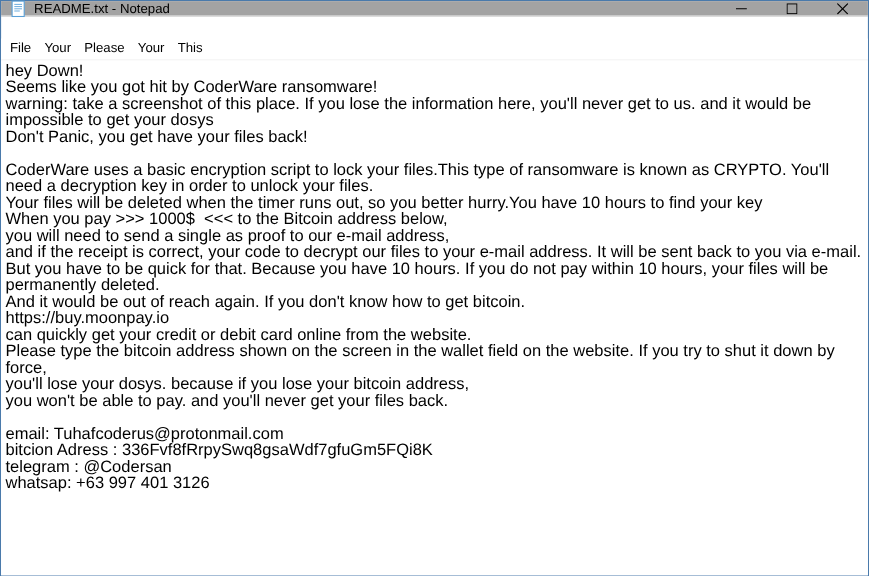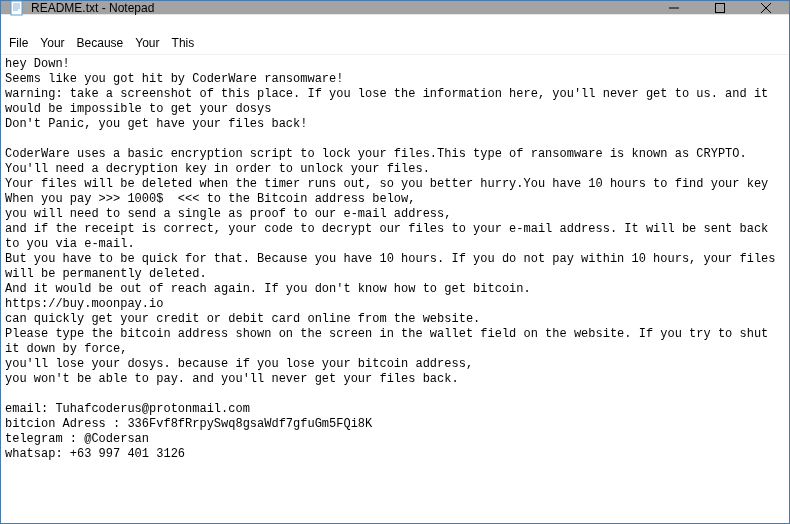--- a/index.html
+++ b/index.html
@@ -64,22 +64,22 @@
     }
     .menu-item {
       padding: 1px 6px;
       cursor: pointer;
       color: #000;
     }
     .content {
       flex: 1;
       background: #fff;
       padding: 2px 4px;
-      font-family: Liberation Mono, monospace;
-      font-size: 12px;
+      font-family: Liberation Sans, sans-serif;
+      font-size: 15px;
       line-height: 15px;
       color: #000;
       white-space: pre-wrap;
       word-wrap: break-word;
       overflow: auto;
     }
   </style>
 </head>
 <body>
 
@@ -111,21 +111,21 @@
             <line x1="0" y1="0" x2="10" y2="10" stroke="#000" stroke-width="1"></line>
             <line x1="10" y1="0" x2="0" y2="10" stroke="#000" stroke-width="1"></line>
           </svg>
       </div>
     </div>
   </div>
 
   <div class="menubar">
     <span class="menu-item">File</span>
     <span class="menu-item">Your</span>
-    <span class="menu-item">Because</span>
+    <span class="menu-item">Please</span>
     <span class="menu-item">Your</span>
     <span class="menu-item">This</span>
   </div>
 
   <div class="content">hey Down!
 Seems like you got hit by CoderWare ransomware!
 warning: take a screenshot of this place. If you lose the information here, you'll never get to us. and it would be impossible to get your dosys
 Don't Panic, you get have your files back!
 
 CoderWare uses a basic encryption script to lock your files.This type of ransomware is known as CRYPTO. You'll need a decryption key in order to unlock your files.

